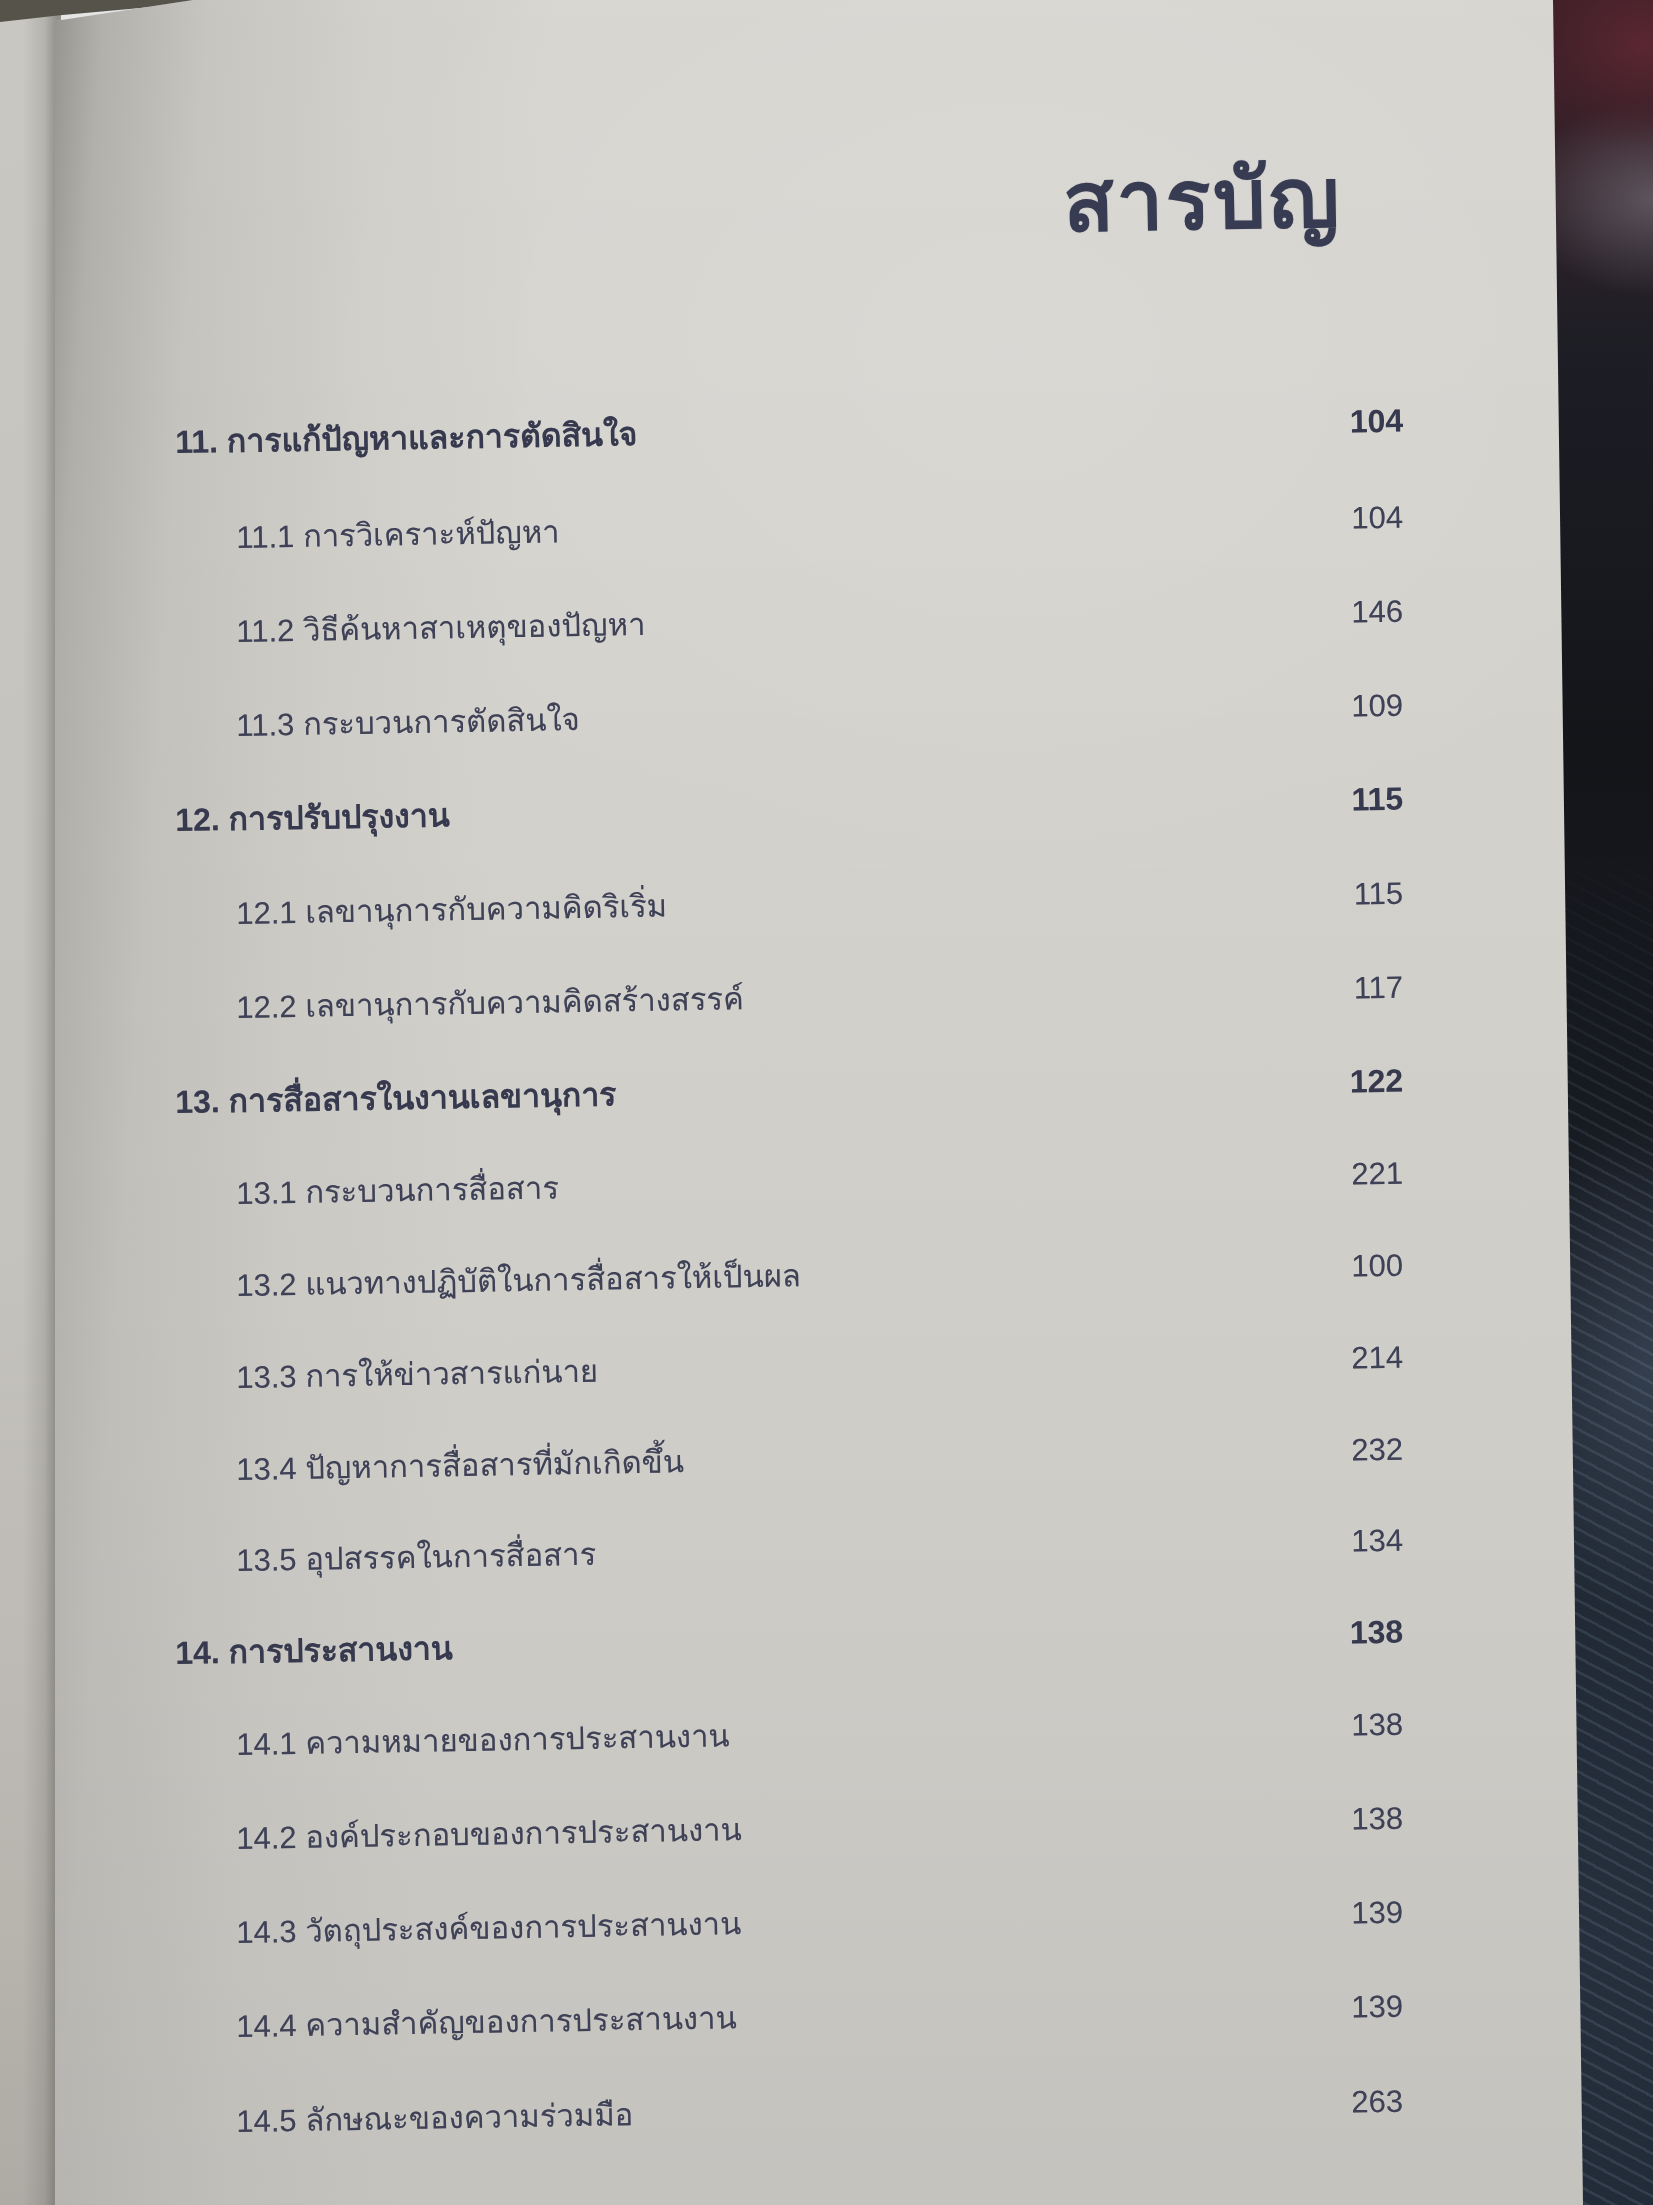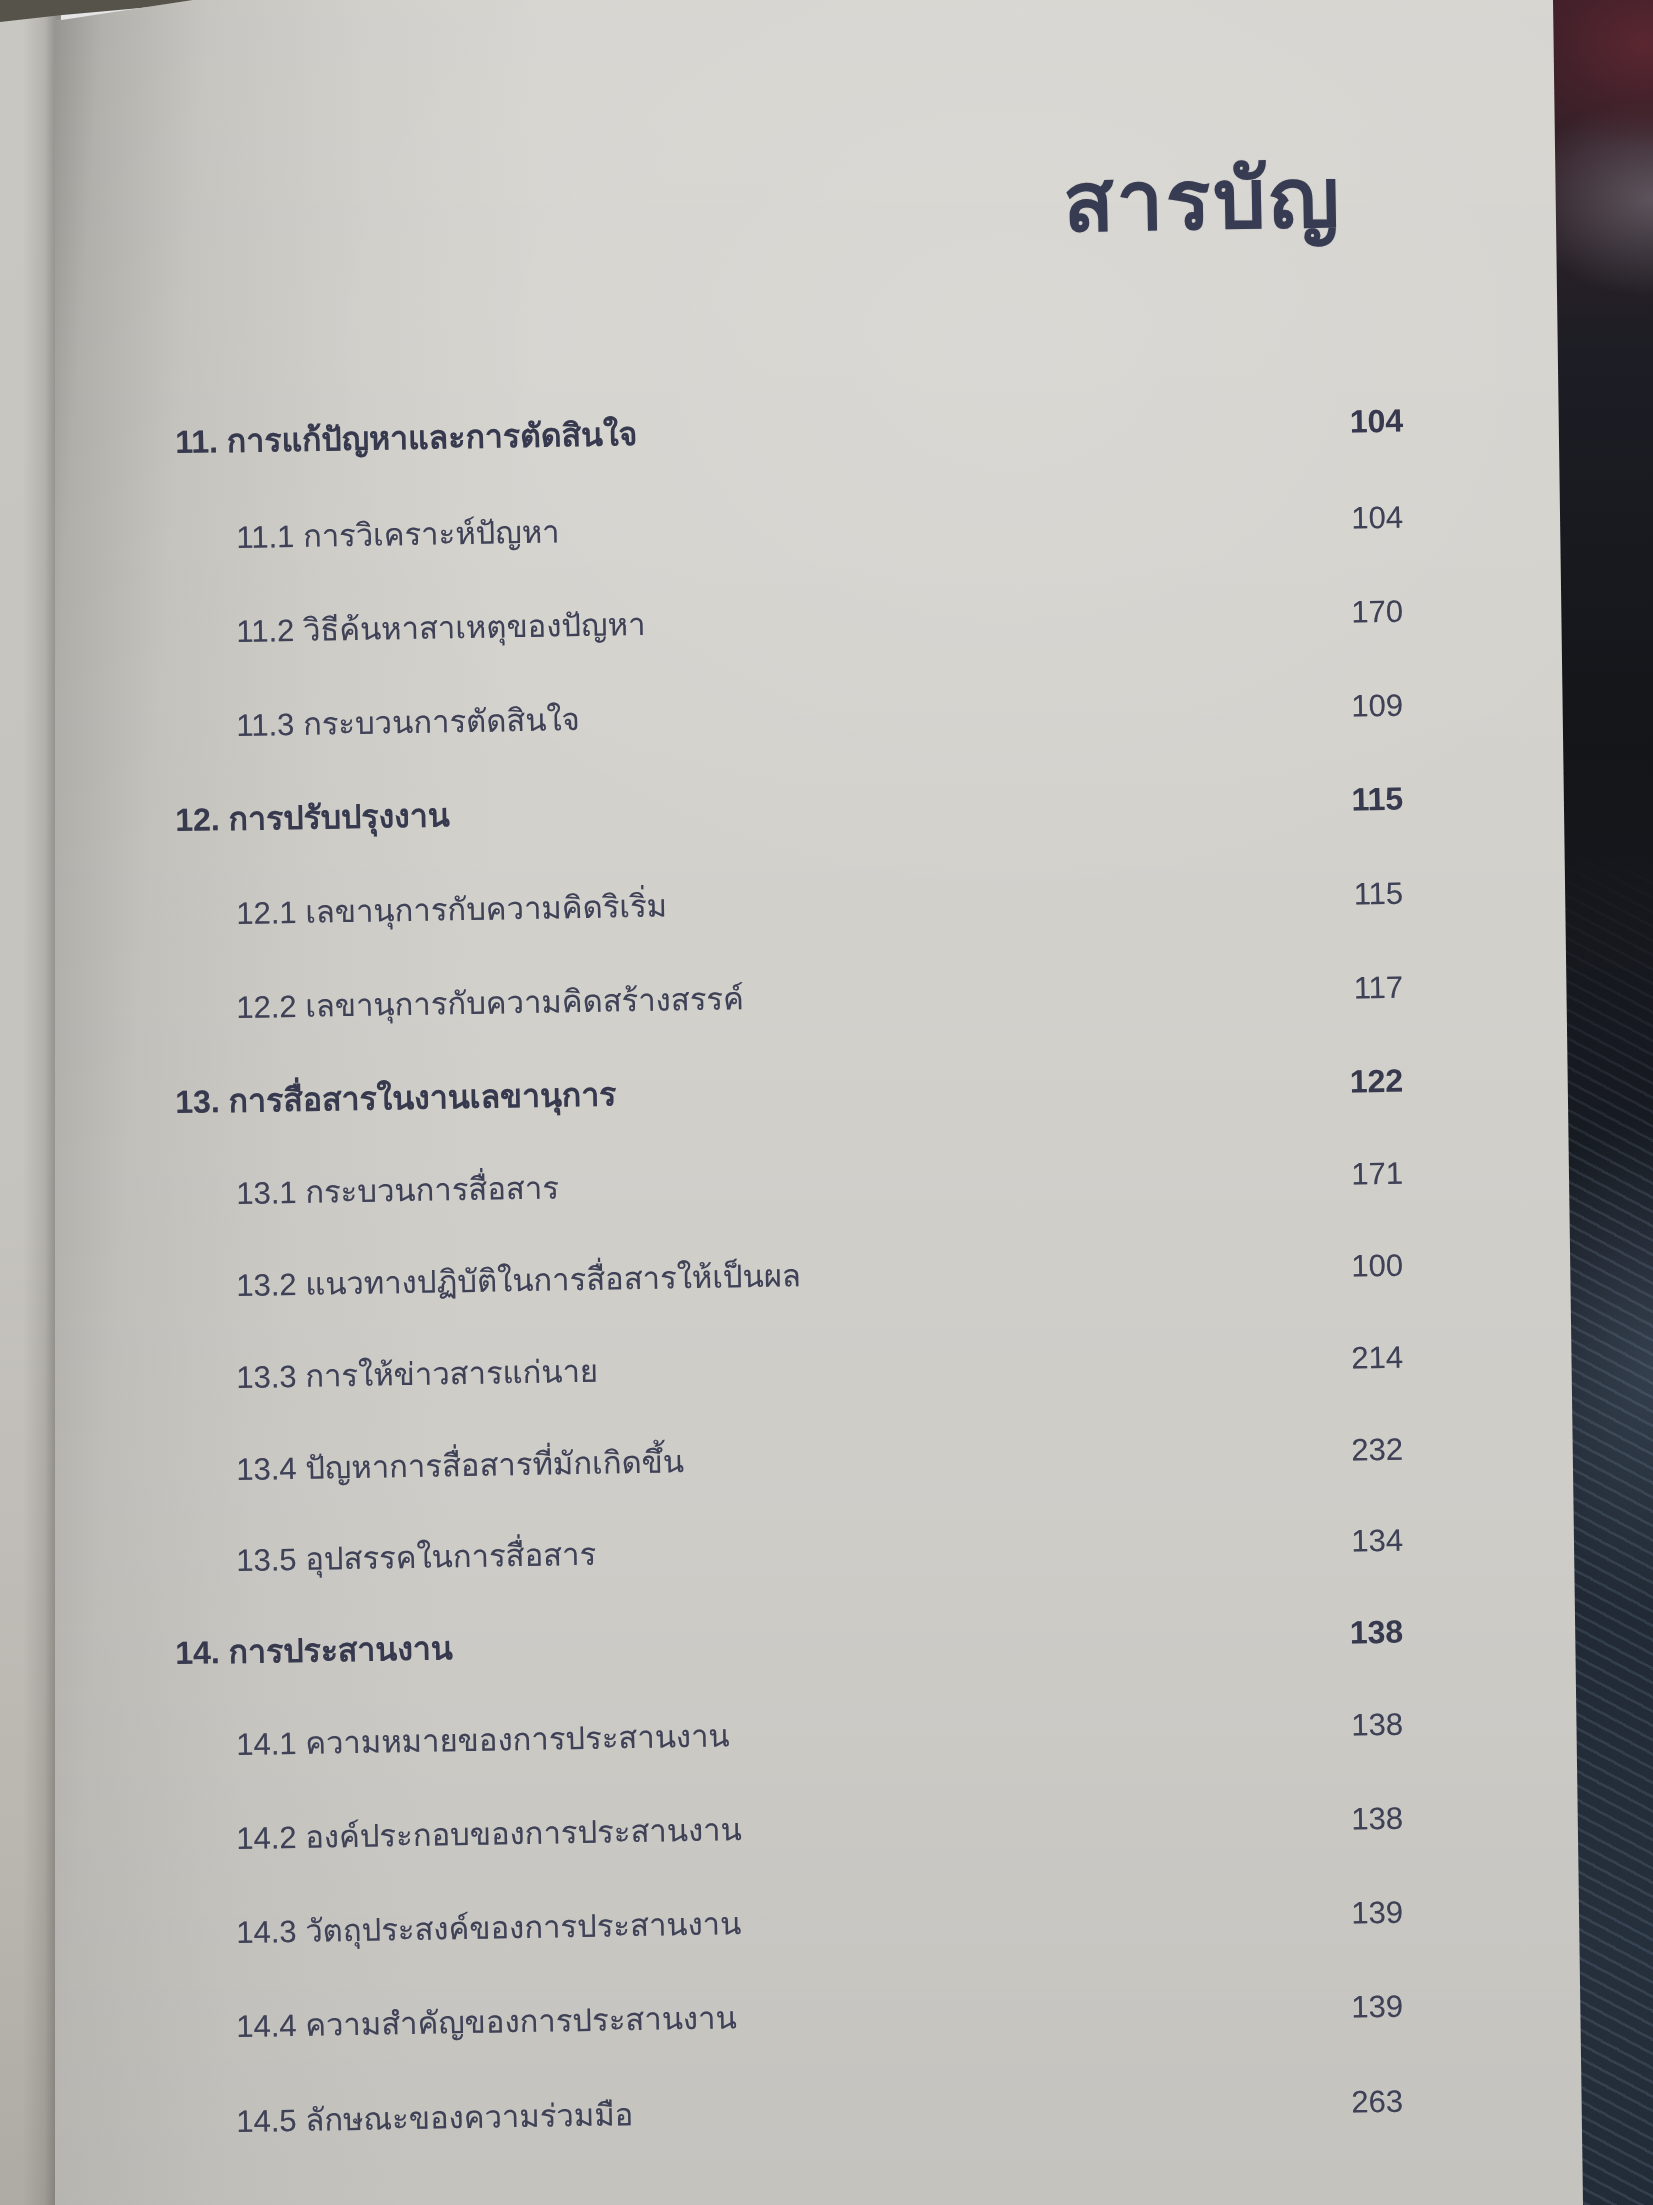--- a/index.html
+++ b/index.html
@@ -88,21 +88,21 @@
         <div class="toc-row section" style="top: 424px; left: 175px; width: 1228px;">
           <span>11. การแก้ปัญหาและการตัดสินใจ</span>
           <span class="toc-page">104</span>
         </div>
         <div class="toc-row" style="top: 520px; left: 236px; width: 1167px;">
           <span>11.1 การวิเคราะห์ปัญหา</span>
           <span class="toc-page">104</span>
         </div>
         <div class="toc-row" style="top: 614px; left: 236px; width: 1167px;">
           <span>11.2 วิธีค้นหาสาเหตุของปัญหา</span>
-          <span class="toc-page">170</span>
+          <span class="toc-page">146</span>
         </div>
         <div class="toc-row" style="top: 708px; left: 236px; width: 1167px;">
           <span>11.3 กระบวนการตัดสินใจ</span>
           <span class="toc-page">109</span>
         </div>
         <div class="toc-row section" style="top: 802px; left: 175px; width: 1228px;">
           <span>12. การปรับปรุงงาน</span>
           <span class="toc-page">115</span>
         </div>
         <div class="toc-row" style="top: 896px; left: 236px; width: 1167px;">
@@ -112,21 +112,21 @@
         <div class="toc-row" style="top: 990px; left: 236px; width: 1167px;">
           <span>12.2 เลขานุการกับความคิดสร้างสรรค์</span>
           <span class="toc-page">117</span>
         </div>
         <div class="toc-row section" style="top: 1084px; left: 175px; width: 1228px;">
           <span>13. การสื่อสารในงานเลขานุการ</span>
           <span class="toc-page">122</span>
         </div>
         <div class="toc-row" style="top: 1176px; left: 236px; width: 1167px;">
           <span>13.1 กระบวนการสื่อสาร</span>
-          <span class="toc-page">171</span>
+          <span class="toc-page">221</span>
         </div>
         <div class="toc-row" style="top: 1268px; left: 236px; width: 1167px;">
           <span>13.2 แนวทางปฏิบัติในการสื่อสารให้เป็นผล</span>
           <span class="toc-page">100</span>
         </div>
         <div class="toc-row" style="top: 1360px; left: 236px; width: 1167px;">
           <span>13.3 การให้ข่าวสารแก่นาย</span>
           <span class="toc-page">214</span>
         </div>
         <div class="toc-row" style="top: 1452px; left: 236px; width: 1167px;">

